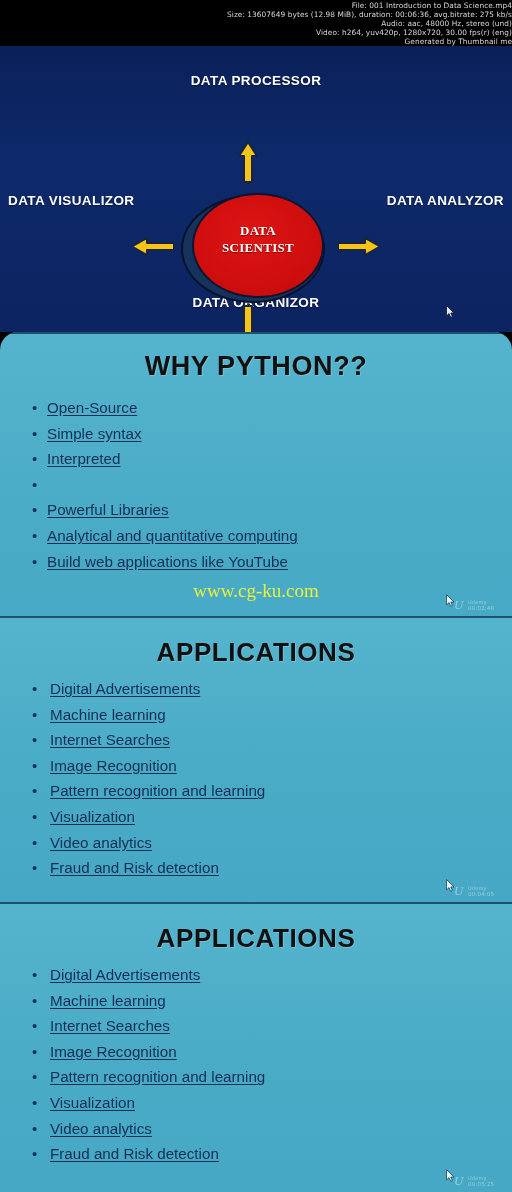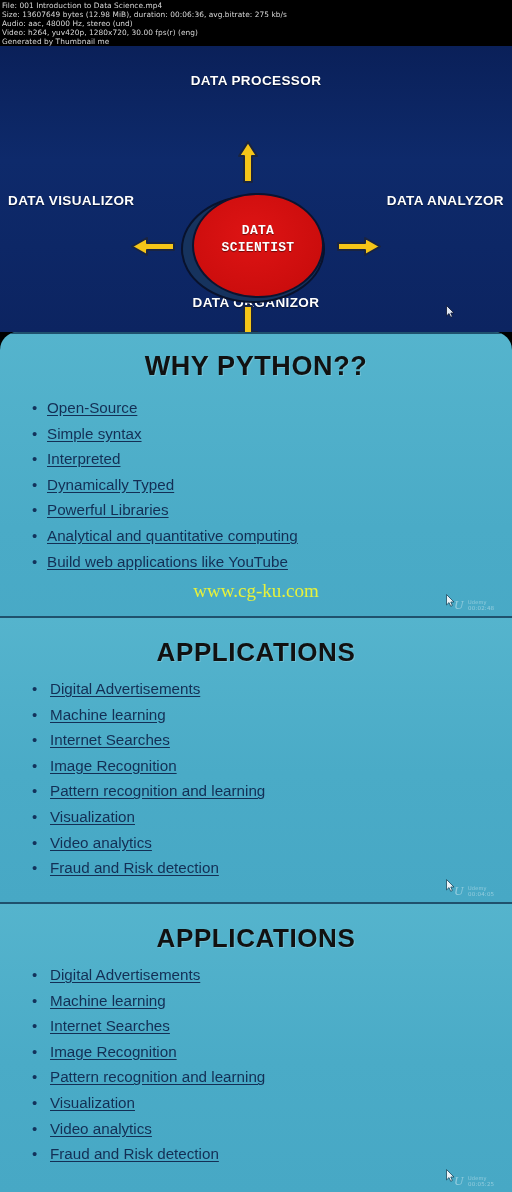--- a/index.html
+++ b/index.html
@@ -23,20 +23,21 @@
 
   
   .info-bar {
     position: absolute;
     left: 0; top: 0;
     width: 512px;
     height: 46px;
     background: #000000;
     padding: 1px 0 0 2px;
     box-sizing: border-box;
+    text-align: right;
   }
   .info-line {
     color: #d8d8d8;
     font-family: "DejaVu Sans", sans-serif;
     font-size: 7.4px;
     line-height: 9px;
     letter-spacing: 0.05px;
     white-space: nowrap;
   }
 
@@ -86,21 +87,21 @@
     background: #d31010;
     background: radial-gradient(ellipse at 45% 40%, #de1414 0%, #cc0d0d 70%, #b70a0a 100%);
     border: 2px solid #0b1430;
     box-sizing: border-box;
   }
   .ellipse-text {
     position: absolute;
     left: 0; right: 0; top: 27px;
     text-align: center;
     color: #ffffff;
-    font-family: Liberation Mono, monospace;
+    font-family: Liberation Serif, serif;
     font-weight: bold;
     font-size: 13px;
     line-height: 17px;
     letter-spacing: 0.3px;
     text-shadow: 0 1px 1px rgba(0,0,0,0.5);
   }
 
   .arrow { position: absolute; }
   .arrow svg { display: block; }
 
@@ -298,21 +299,20 @@
       <li class="bullet-row">
         <span class="bullet-dot">•</span>
         <span class="bullet-text">Simple syntax</span>
       </li>
       <li class="bullet-row">
         <span class="bullet-dot">•</span>
         <span class="bullet-text">Interpreted</span>
       </li>
       <li class="bullet-row">
         <span class="bullet-dot">•</span>
-        <span class="bullet-text">Dynamically Typed</span>
       </li>
       <li class="bullet-row">
         <span class="bullet-dot">•</span>
         <span class="bullet-text">Powerful Libraries</span>
       </li>
       <li class="bullet-row">
         <span class="bullet-dot">•</span>
         <span class="bullet-text">Analytical and quantitative computing</span>
       </li>
       <li class="bullet-row">

